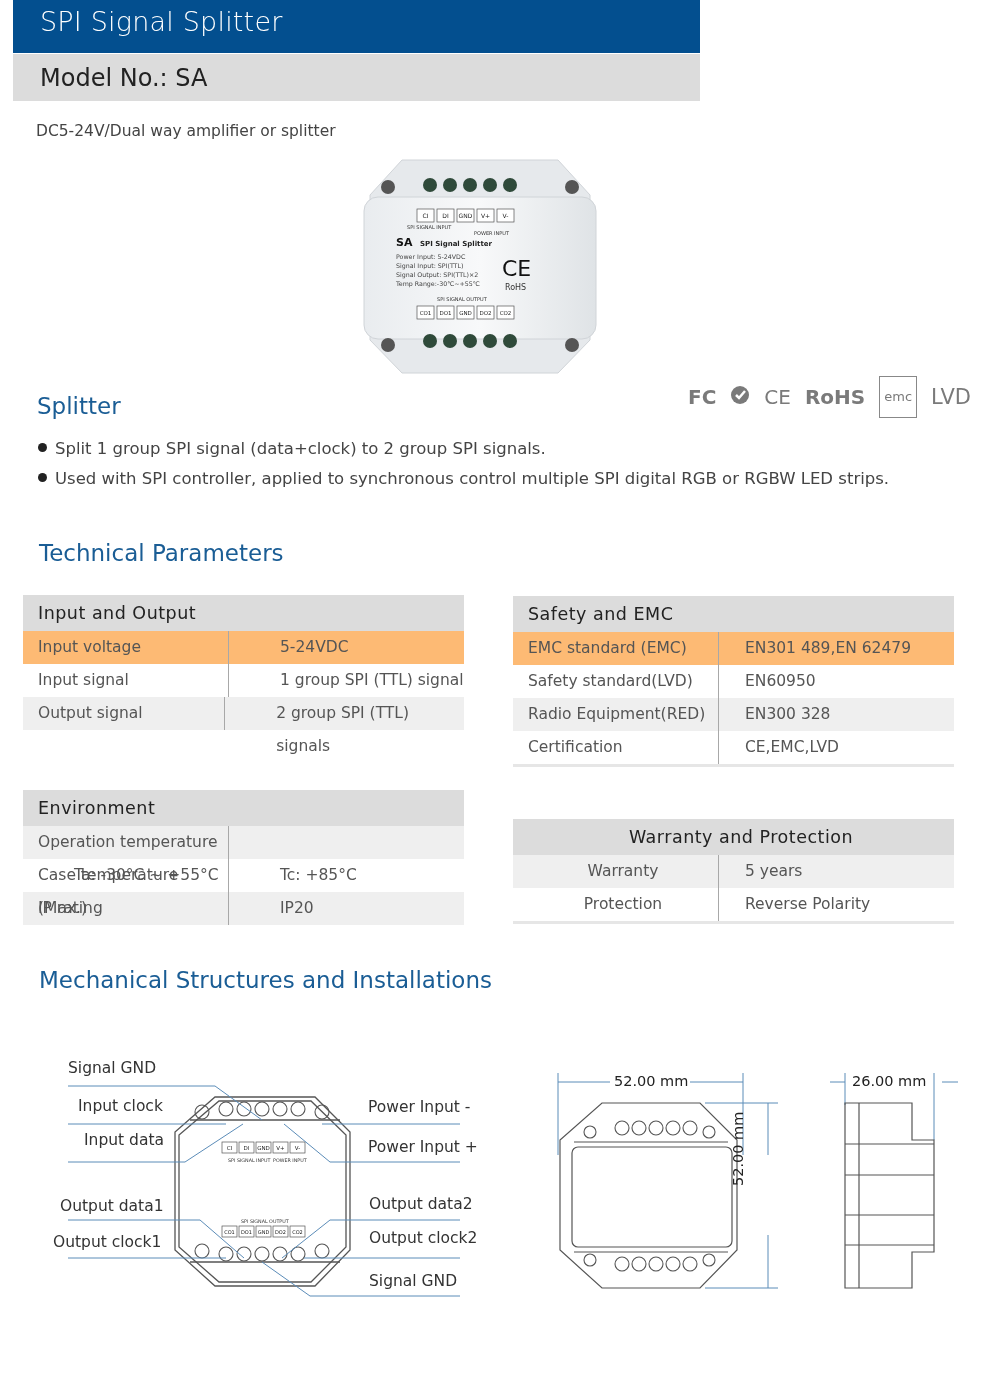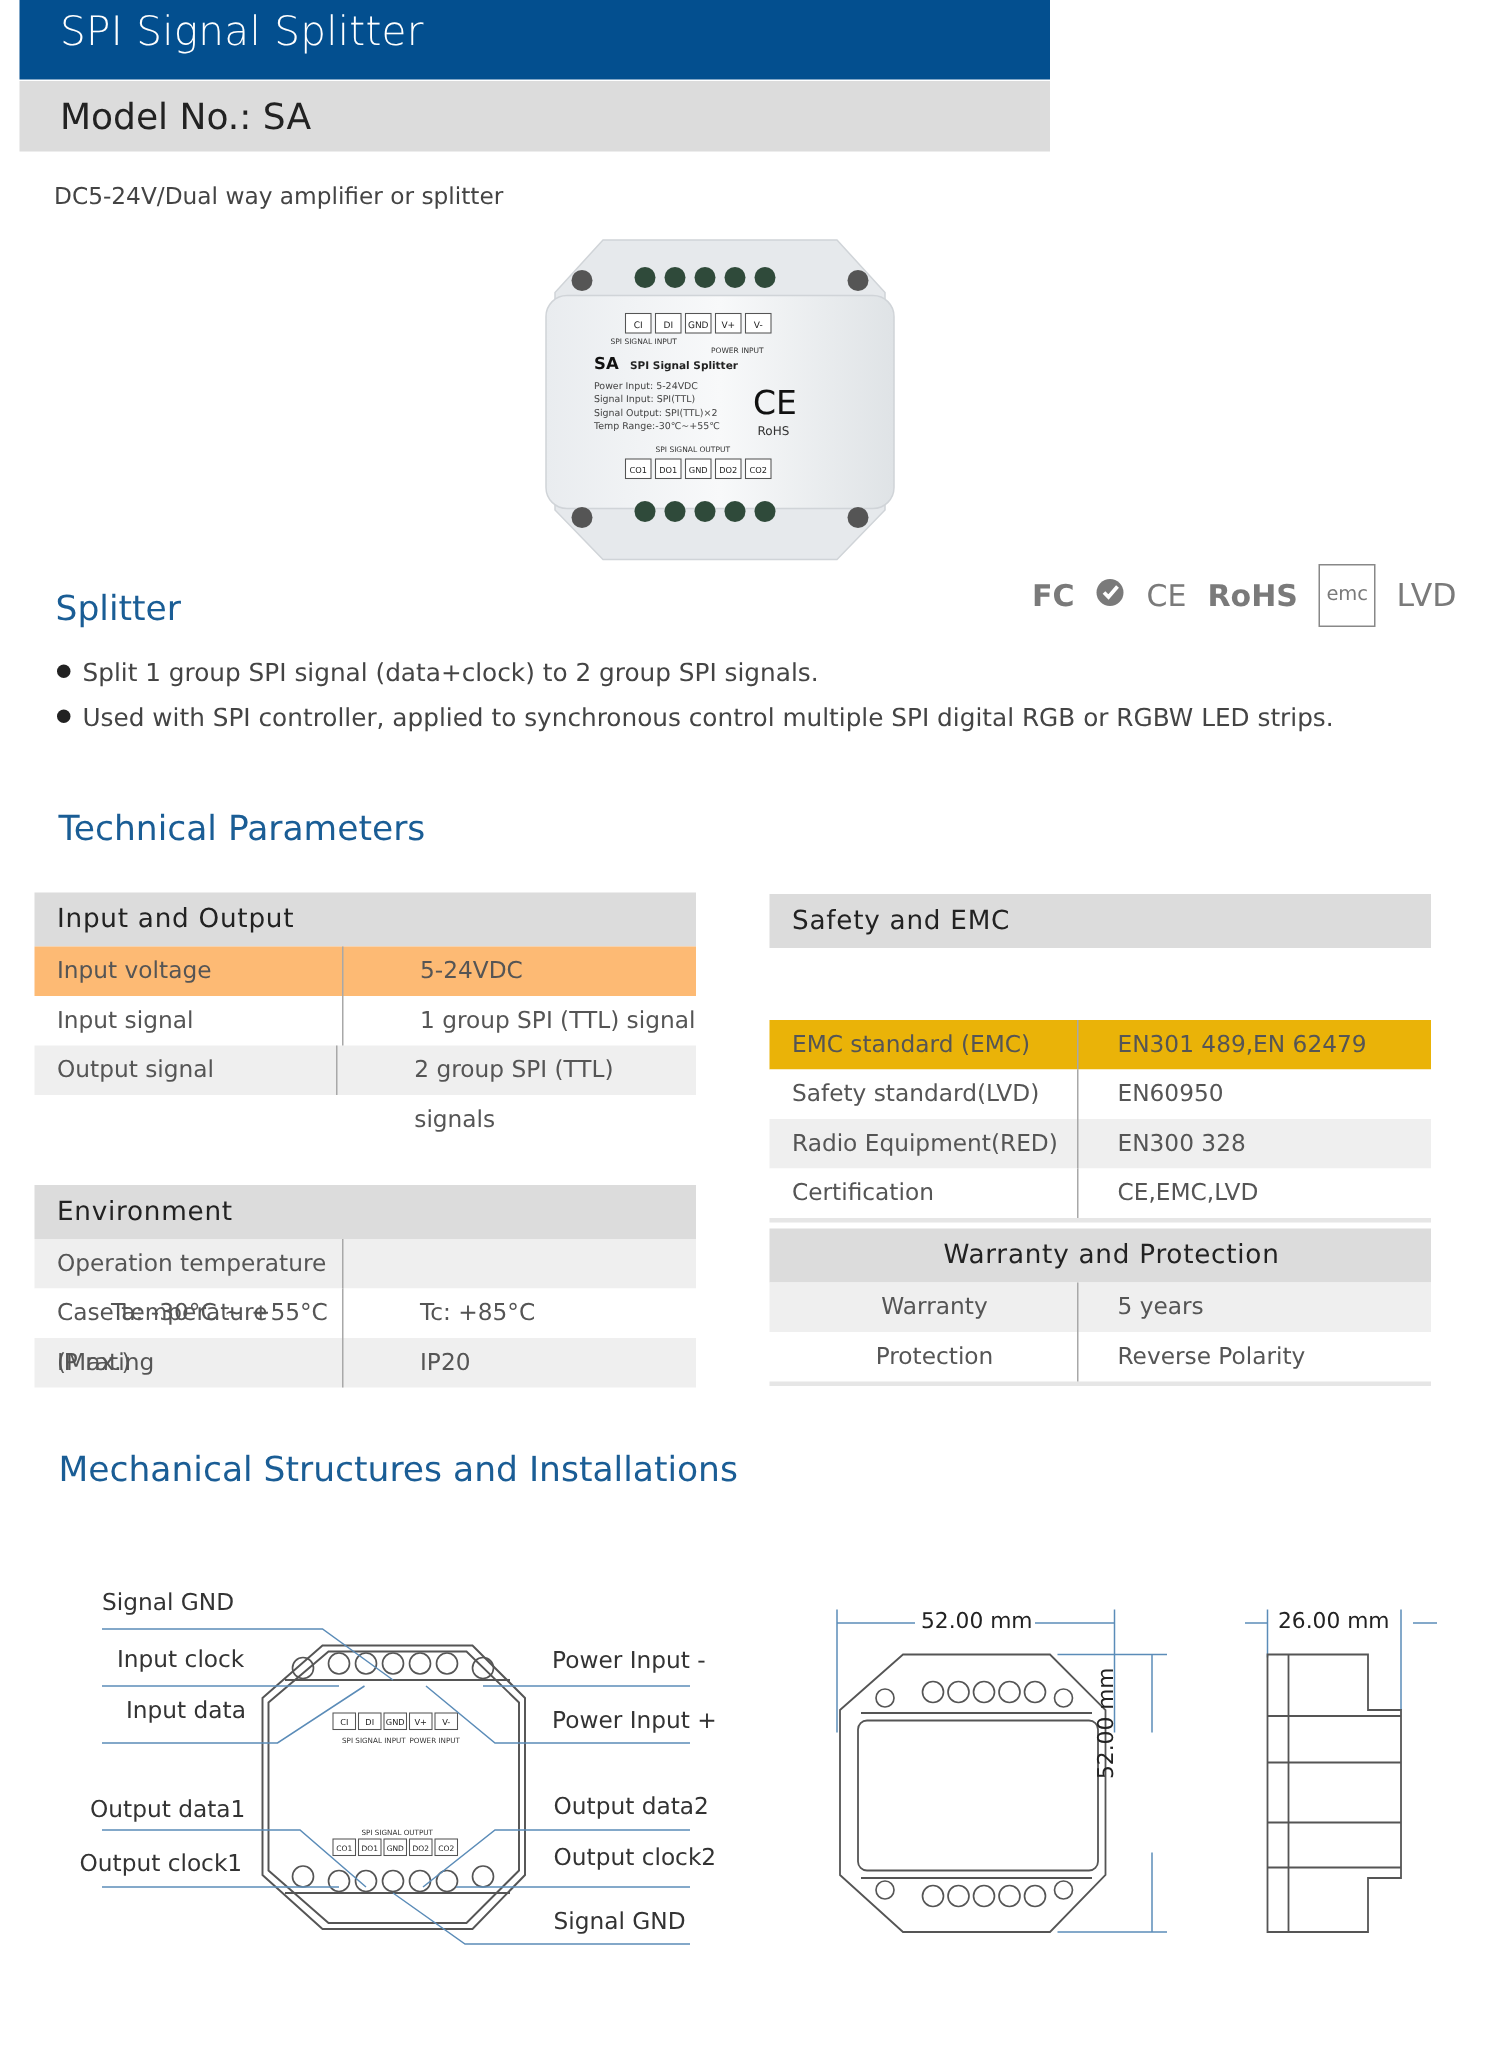--- a/index.html
+++ b/index.html
@@ -161,21 +161,21 @@
       <div class="row" style="background: rgb(239, 239, 239);">
         <div class="k">Output signal</div>
         <div class="v">2 group SPI (TTL) signals</div>
       </div>
     </div>
 </div>
 
 <div class="ptable" id="tbl-safety">
   <div class="thead">Safety and EMC</div>
   <div class="body">
-      <div class="row" style="background: #eab308; margin-top: 48px;">
+      <div class="row" style="background: #fdba74;">
         <div class="k">EMC standard (EMC)</div>
         <div class="v">EN301 489,EN 62479</div>
       </div>
       <div class="row" style="background: rgb(255, 255, 255);">
         <div class="k">Safety standard(LVD)</div>
         <div class="v">EN60950</div>
       </div>
       <div class="row" style="background: rgb(239, 239, 239);">
         <div class="k">Radio Equipment(RED)</div>
         <div class="v">EN300 328</div>

